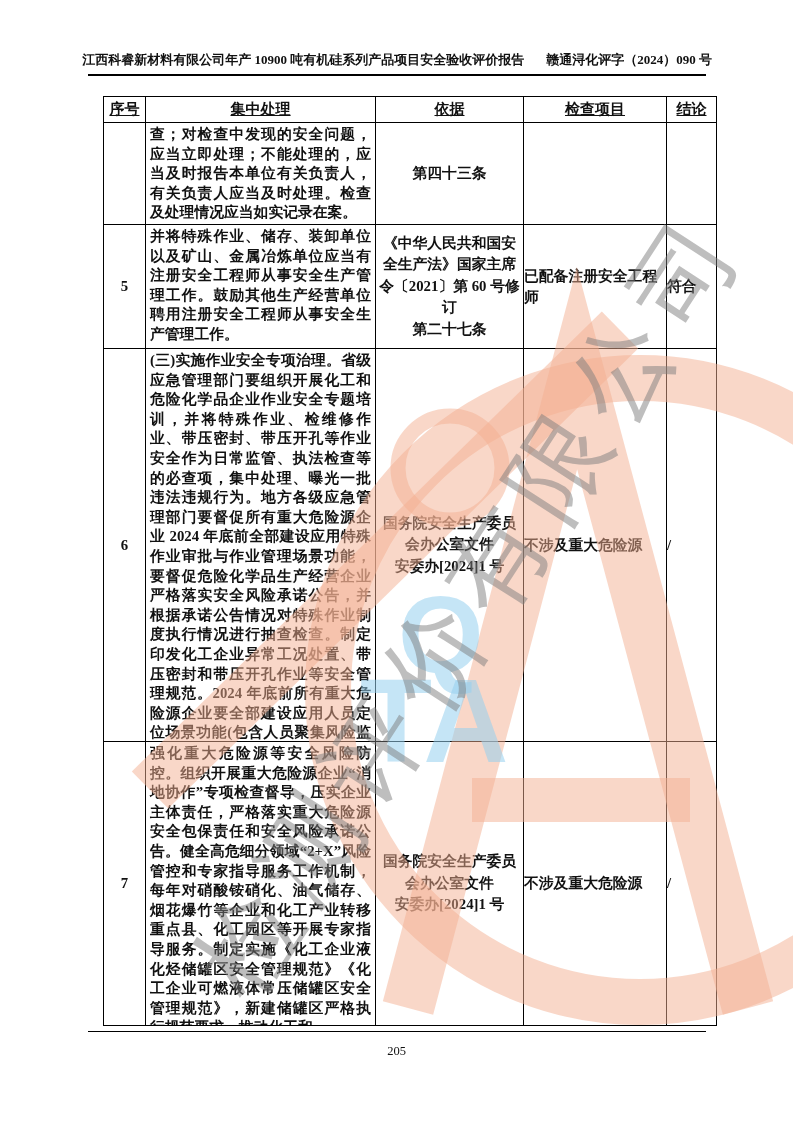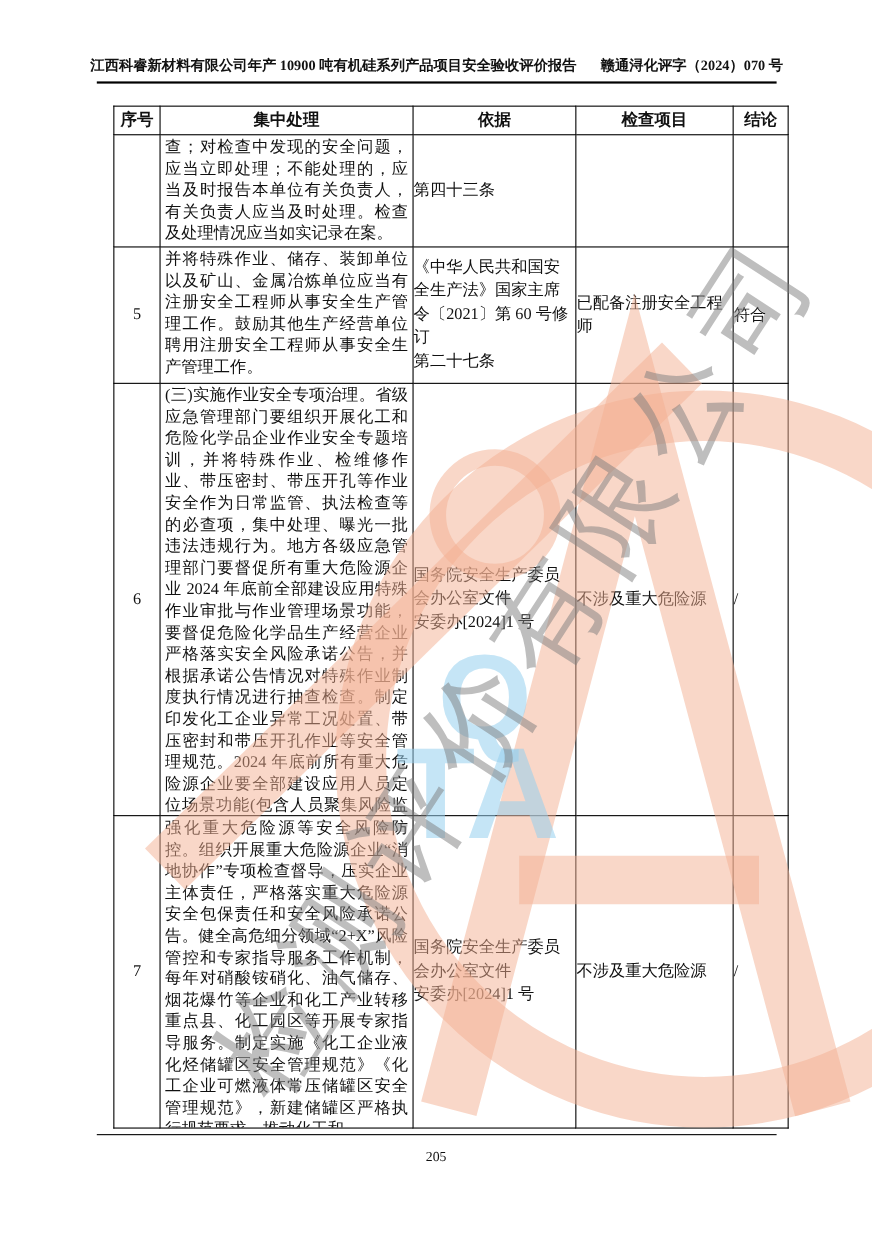--- a/index.html
+++ b/index.html
@@ -14,50 +14,50 @@
     border-bottom:2px solid #000;padding-bottom:5px;
     display:flex;justify-content:center;gap:22px;
     font-weight:bold;font-size:13px;white-space:nowrap;
   }
   
   table.checklist{
     position:absolute;left:103px;top:96px;width:613px;
     border-collapse:collapse;table-layout:fixed;
   }
   .checklist th,.checklist td{border:1.5px solid #000;padding:0;}
-  .checklist th{font-size:15px;font-weight:bold;text-align:center;height:25px;}
-  .checklist td{font-size:14.8px;vertical-align:middle;}
+  .checklist th{font-size:15px;font-weight:bold;text-align:center;height:25px;text-decoration:underline;}
+  .checklist td{font-size:14.8px;vertical-align:middle;font-weight:bold;}
   .c-no{text-align:center;}
   .c-item{vertical-align:top;}
   .c-item .clip{
     text-align:justify;padding:2px 4px;line-height:19.6px;overflow:hidden;
   }
   .h95 .clip{height:97px;}
   .h117 .clip{height:119px;}
   .h386 .clip{height:388px;}
   .h277 .clip{height:279px;}
-  .c-basis{text-align:left;line-height:21.5px;white-space:pre-line;padding:1px 2px;}
+  .c-basis{text-align:center;line-height:21.5px;white-space:pre-line;padding:1px 2px;}
   .c-actual{padding:2px 6px;line-height:21px;}
   .c-concl{text-align:left;}
   .v-top{vertical-align:top;}
   .pad-top{padding-top:8px;}
   
   .footer-rule{position:absolute;left:88px;top:1031px;width:618px;border-top:1.5px solid #000;}
   .page-number{position:absolute;left:0;top:1044px;width:793px;text-align:center;font-size:12.5px;}
   
   .watermark{position:absolute;left:0;top:0;width:793px;height:1122px;z-index:5;pointer-events:none;}
 </style>
 </head>
 <body>
 
 <div class="page">
 
   <div class="doc-header">
     <span>江西科睿新材料有限公司年产 10900 吨有机硅系列产品项目安全验收评价报告</span>
-    <span>赣通浔化评字（2024）070 号</span>
+    <span>赣通浔化评字（2024）090 号</span>
   </div>
 
   <table class="checklist">
     <colgroup>
       <col style="width:42px">
         <col style="width:230px">
         <col style="width:148px">
       <col style="width:143px">
         <col style="width:50px">
     </colgroup>

